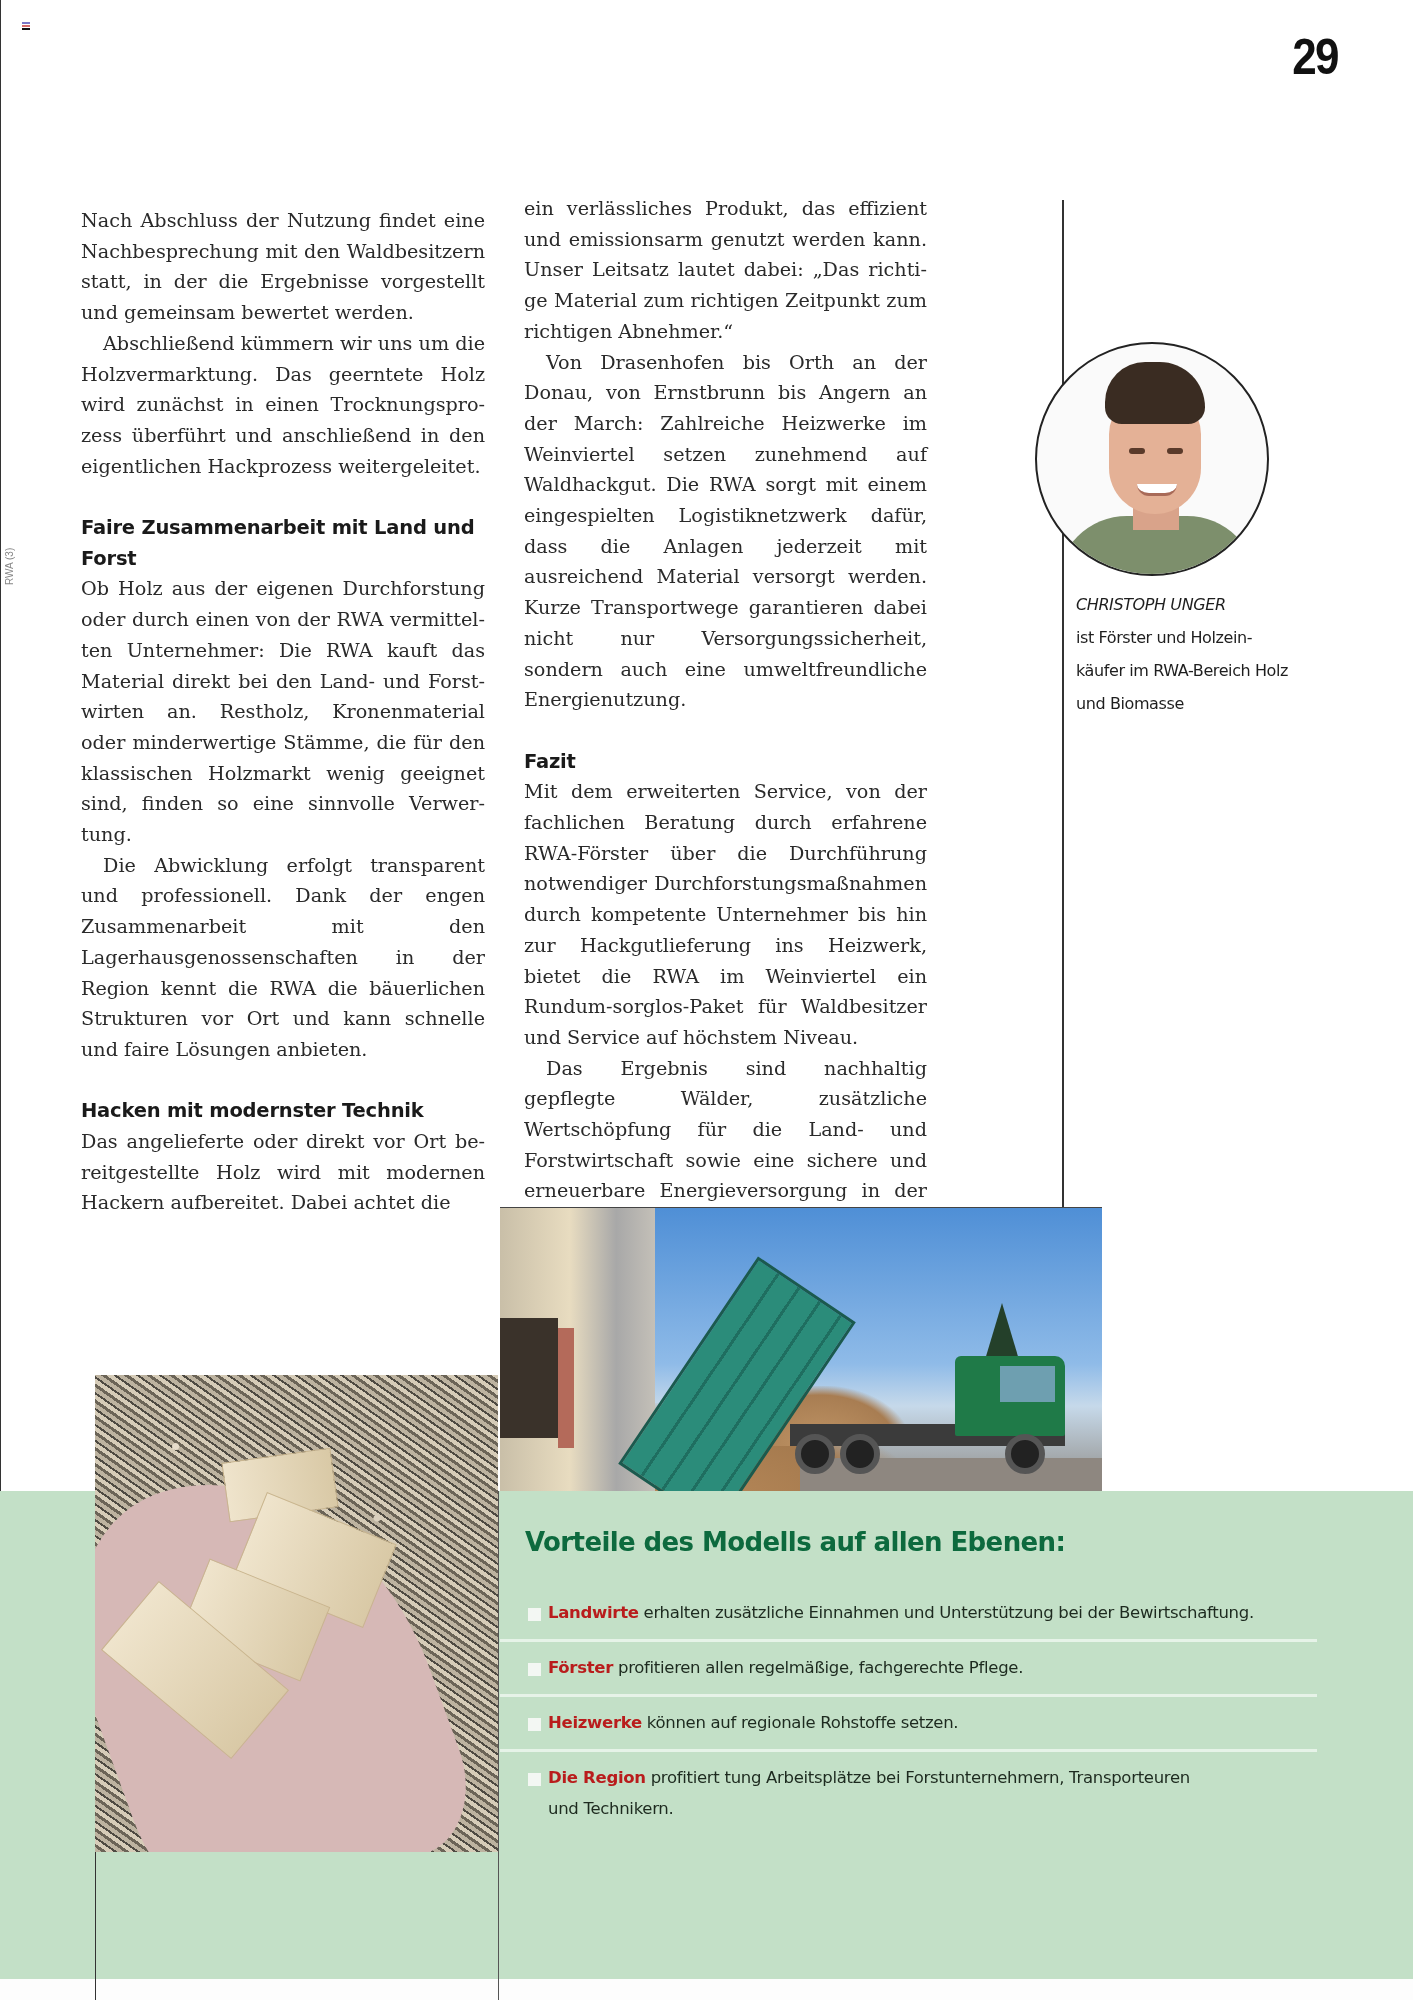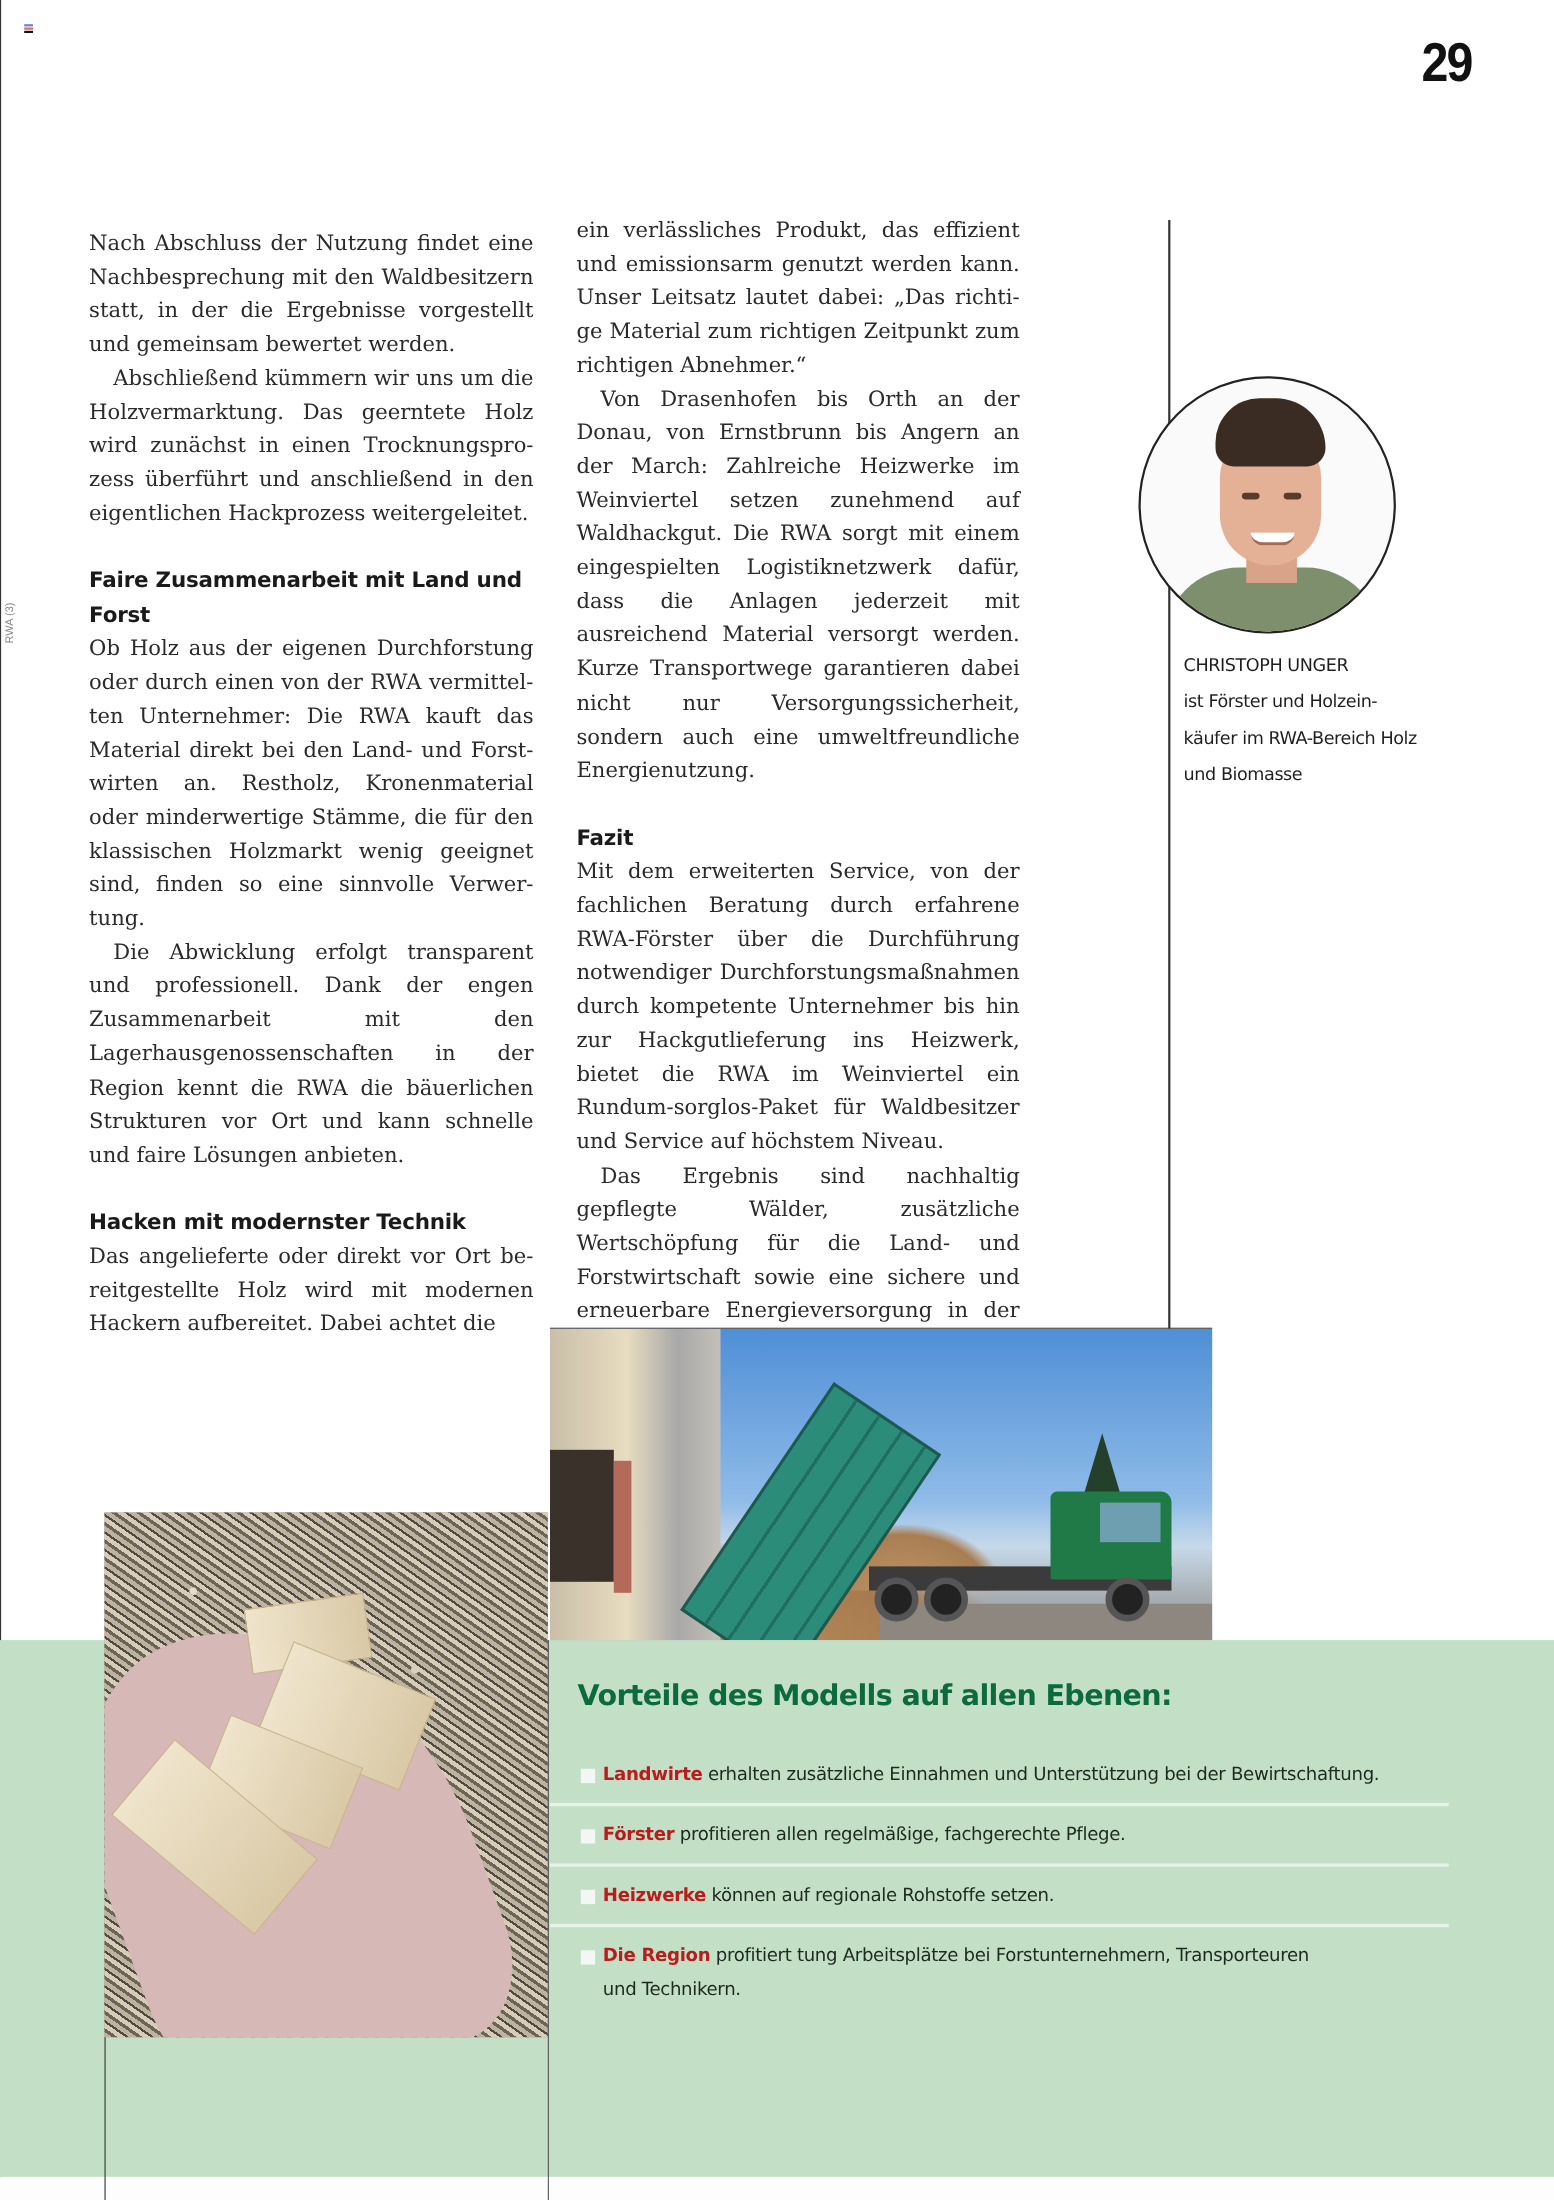--- a/index.html
+++ b/index.html
@@ -41,21 +41,21 @@
     .portrait .eye { position: absolute; top: 104px; width: 16px; height: 6px; background: #5a3a2a; border-radius: 4px; }
     .portrait .eye.l { left: 92px; } .portrait .eye.r { left: 130px; }
     .portrait .smile { position: absolute; left: 100px; top: 140px; width: 40px; height: 12px; background: #fff;
       border-bottom: 3px solid #a86a58; border-radius: 0 0 20px 20px; }
     .portrait .shirt { position: absolute; left: 20px; top: 172px; width: 200px; height: 90px; background: #7d8f6c;
       border-radius: 70px 70px 0 0; }
     .portrait .neck { position: absolute; left: 96px; top: 156px; width: 46px; height: 30px; background: #d9a38a; }
 
     .bio { position: absolute; left: 1076px; top: 588px; width: 240px; font-family: "DejaVu Sans", sans-serif;
       font-size: 16px; line-height: 33px; color: #1e1e1e; letter-spacing: -0.4px; }
-    .bio .name { font-weight: 400; text-transform: uppercase; }
+    .bio .name { font-weight: 400; text-transform: uppercase; font-style: italic; }
 
     .green-band { position: absolute; left: 0; top: 1491px; width: 1413px; height: 488px; background: #c3e0c7; }
     .bottom-strip { position: absolute; left: 0; top: 1979px; width: 1413px; height: 21px; background: #fdfdfd; }
 
     .photo-truck { position: absolute; left: 500px; top: 1207px; width: 602px; height: 284px; overflow: hidden;
       background: linear-gradient(180deg, #4f8fd6 0%, #8fbbe8 55%, #c6d9ea 70%, #8e8a84 100%); border-top: 1px solid #444; }
     .photo-truck .building { position: absolute; left: 0; top: 0; width: 155px; height: 284px;
       background: linear-gradient(90deg, #c9bfa8 0%, #e8dcc0 45%, #a8a8a8 75%, #c4c0b8 100%); }
     .photo-truck .door { position: absolute; left: 0; top: 110px; width: 58px; height: 120px; background: #3a322a; }
     .photo-truck .pillar { position: absolute; left: 58px; top: 120px; width: 16px; height: 120px; background: #b46a5a; }

